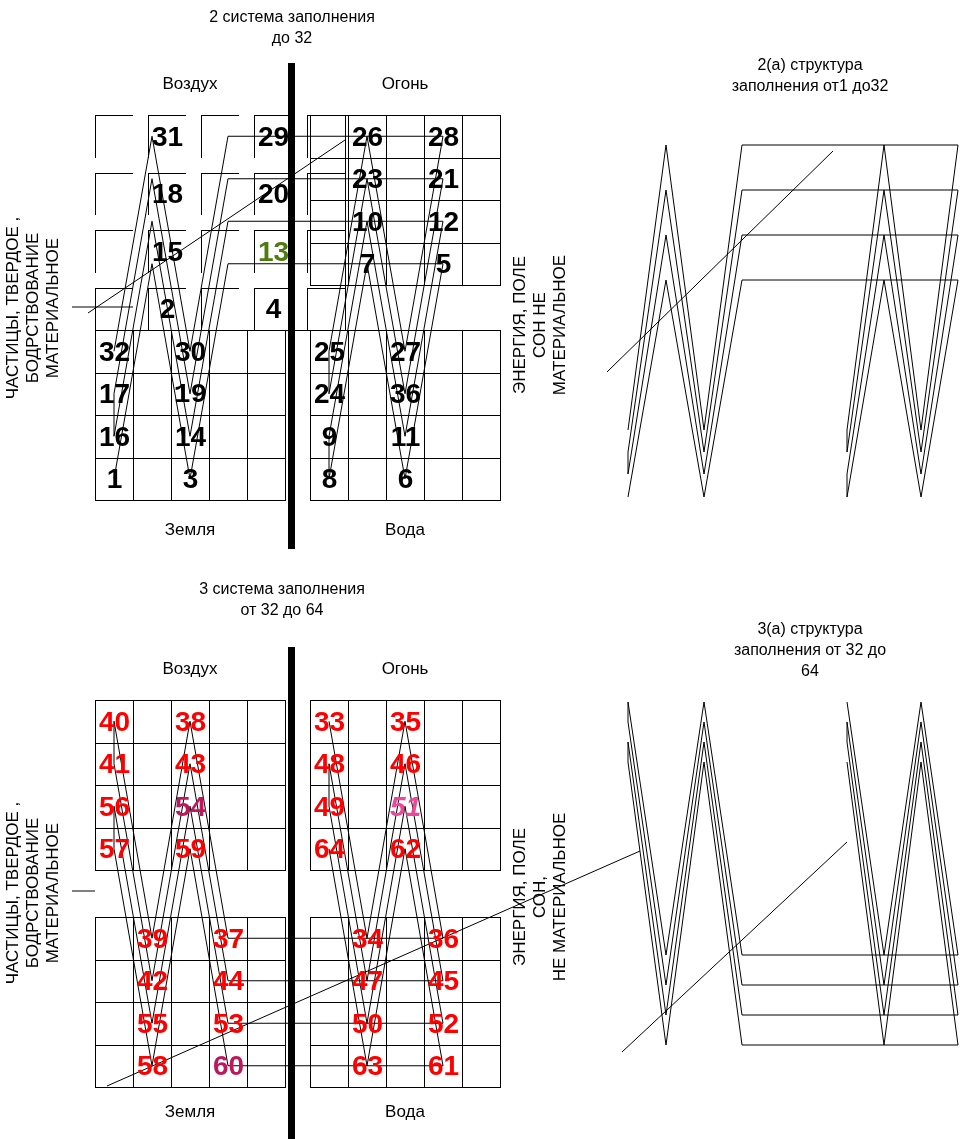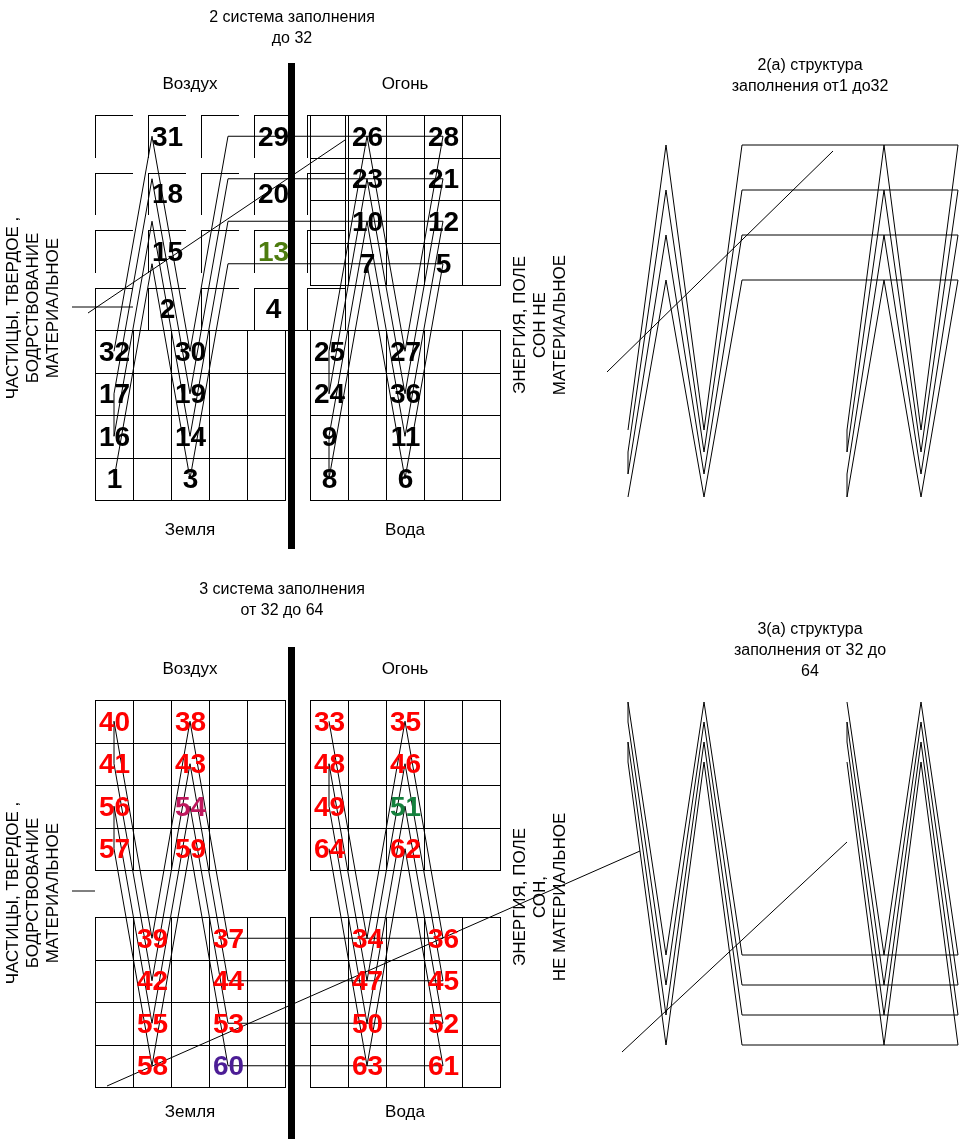--- a/index.html
+++ b/index.html
@@ -89,21 +89,21 @@
       <div class="cell"></div>
     </div>
   <div class="grid" id="fig2-bl" style="left:95px;top:330px;">
       <div class="cell" style="color: rgb(0, 0, 0);">32</div>
       <div class="cell"></div>
       <div class="cell" style="color: rgb(0, 0, 0);">30</div>
       <div class="cell"></div>
       <div class="cell"></div>
       <div class="cell" style="color: rgb(0, 0, 0);">17</div>
       <div class="cell"></div>
-      <div class="cell" style="color: rgb(0, 0, 0);">19</div>
+      <div class="cell" style="color: rgb(0, 0, 0); font-family: Liberation Mono, monospace;">19</div>
       <div class="cell"></div>
       <div class="cell"></div>
       <div class="cell" style="color: rgb(0, 0, 0);">16</div>
       <div class="cell"></div>
       <div class="cell" style="color: rgb(0, 0, 0);">14</div>
       <div class="cell"></div>
       <div class="cell"></div>
       <div class="cell" style="color: rgb(0, 0, 0);">1</div>
       <div class="cell"></div>
       <div class="cell" style="color: rgb(0, 0, 0);">3</div>
@@ -189,21 +189,21 @@
       <div class="cell" style="color: rgb(255, 0, 0);">35</div>
       <div class="cell"></div>
       <div class="cell"></div>
       <div class="cell" style="color: rgb(255, 0, 0);">48</div>
       <div class="cell"></div>
       <div class="cell" style="color: rgb(255, 0, 0);">46</div>
       <div class="cell"></div>
       <div class="cell"></div>
       <div class="cell" style="color: rgb(255, 0, 0);">49</div>
       <div class="cell"></div>
-      <div class="cell" style="color: #15803d;">51</div>
+      <div class="cell" style="color: #ec4899; font-style: italic;">51</div>
       <div class="cell"></div>
       <div class="cell"></div>
       <div class="cell" style="color: rgb(255, 0, 0);">64</div>
       <div class="cell"></div>
       <div class="cell" style="color: rgb(255, 0, 0);">62</div>
       <div class="cell"></div>
       <div class="cell"></div>
     </div>
   <div class="grid" id="fig3-bl" style="left:95px;top:917px;">
       <div class="cell"></div>
@@ -217,21 +217,21 @@
       <div class="cell" style="color: rgb(255, 0, 0);">44</div>
       <div class="cell"></div>
       <div class="cell"></div>
       <div class="cell" style="color: rgb(255, 0, 0);">55</div>
       <div class="cell"></div>
       <div class="cell" style="color: rgb(255, 0, 0);">53</div>
       <div class="cell"></div>
       <div class="cell"></div>
       <div class="cell" style="color: rgb(255, 0, 0);">58</div>
       <div class="cell"></div>
-      <div class="cell" style="color: #4c1d95;">60</div>
+      <div class="cell" style="color: #be185d;">60</div>
       <div class="cell"></div>
     </div>
   <div class="grid" id="fig3-br" style="left:310px;top:917px;">
       <div class="cell"></div>
       <div class="cell" style="color: rgb(255, 0, 0);">34</div>
       <div class="cell"></div>
       <div class="cell" style="color: rgb(255, 0, 0);">36</div>
       <div class="cell"></div>
       <div class="cell"></div>
       <div class="cell" style="color: rgb(255, 0, 0);">47</div>

